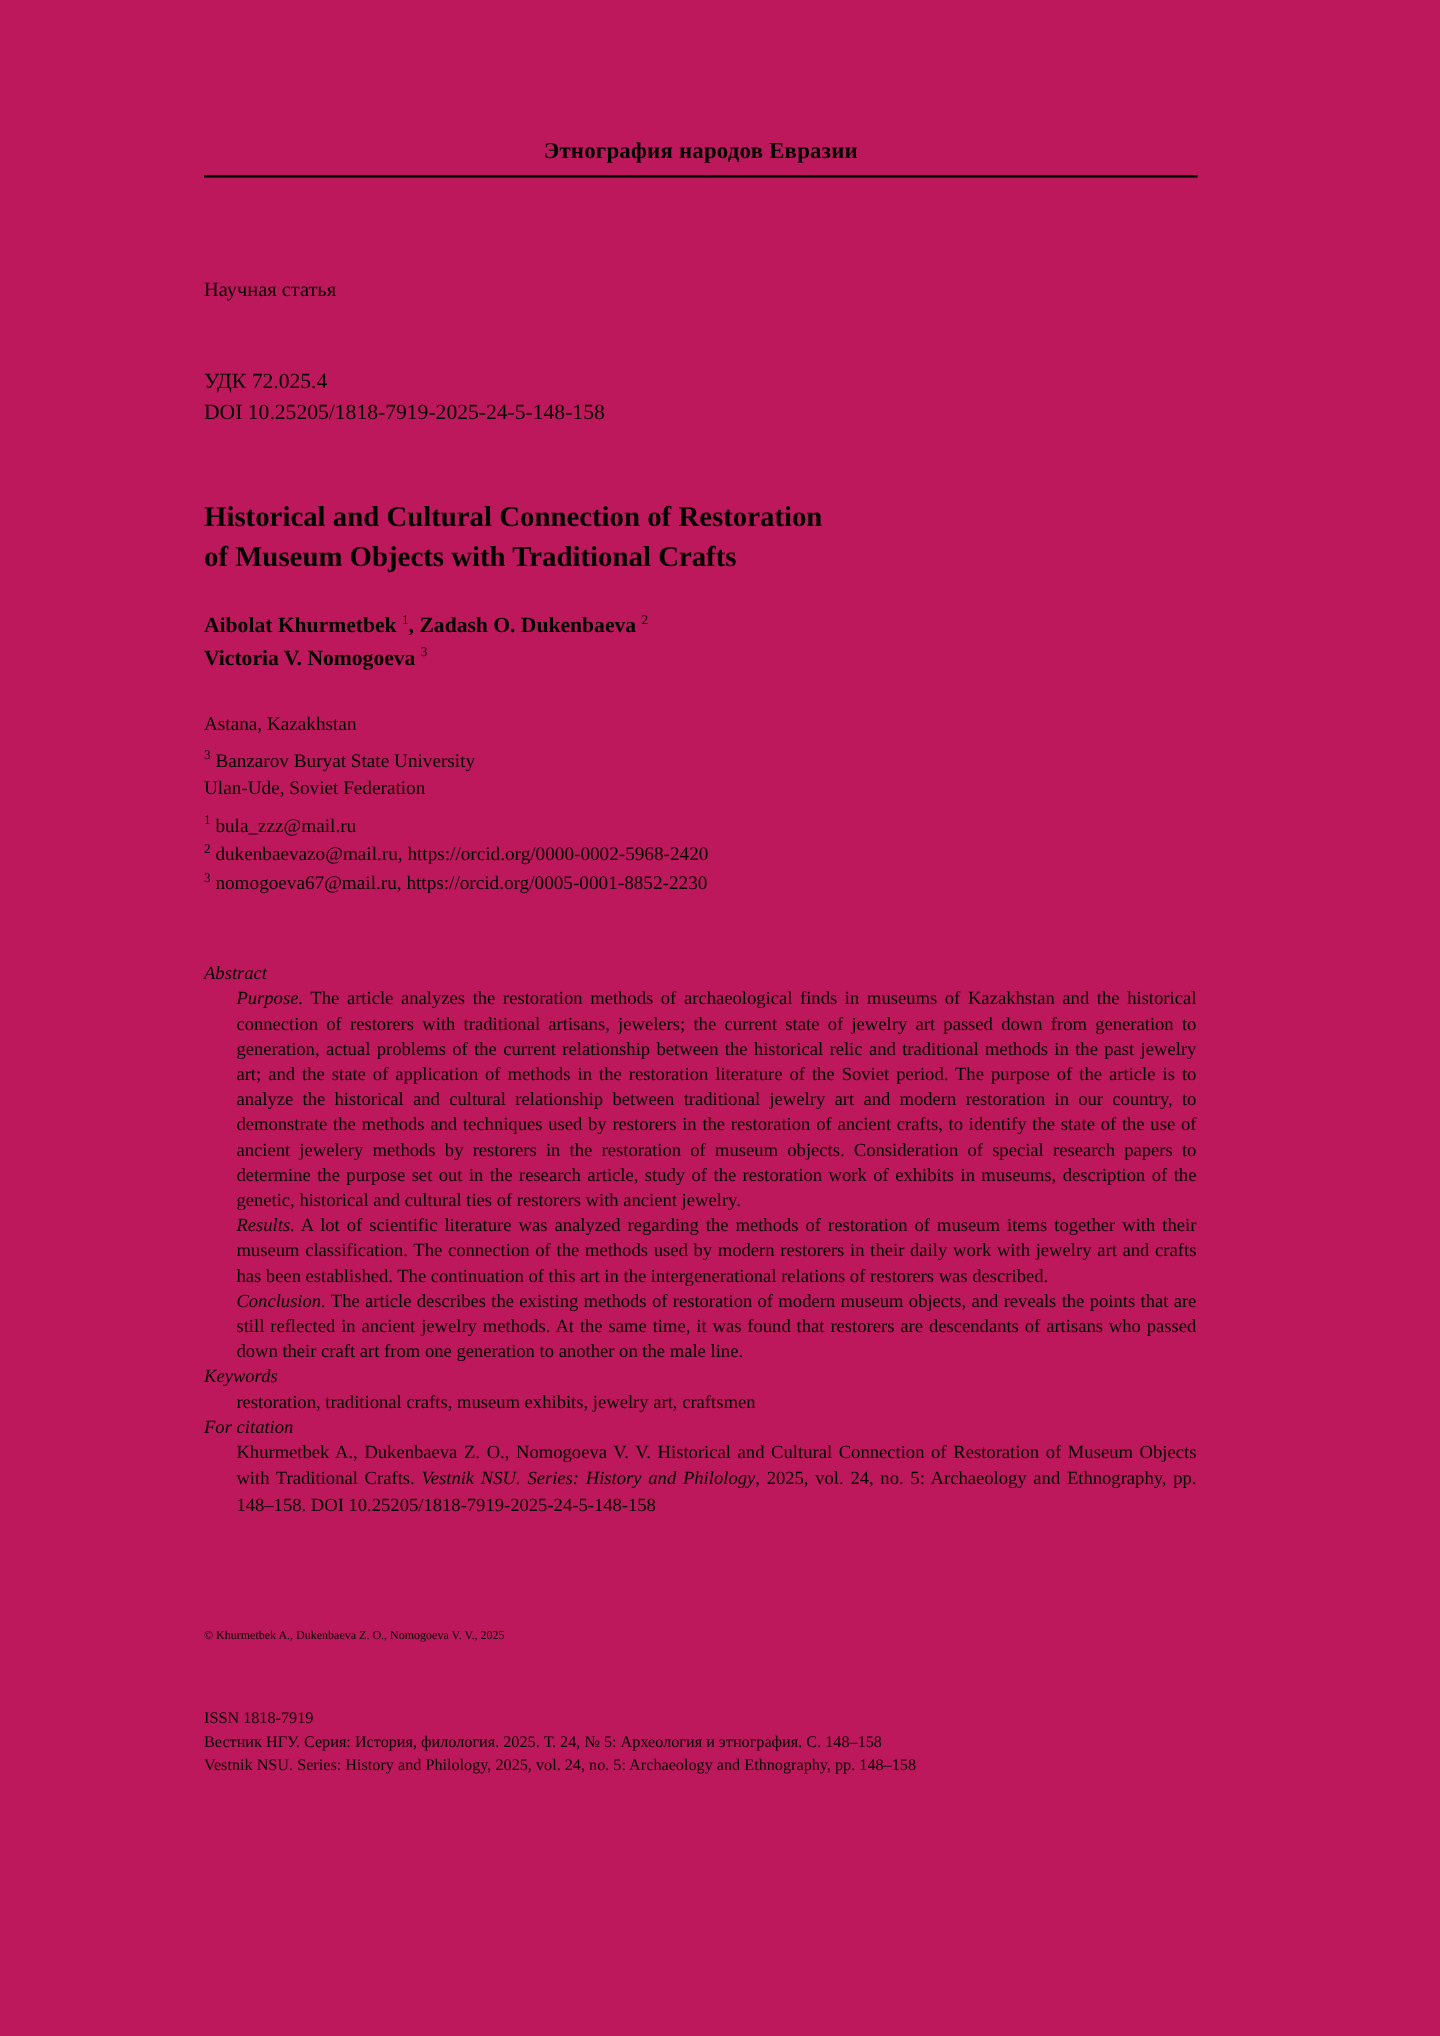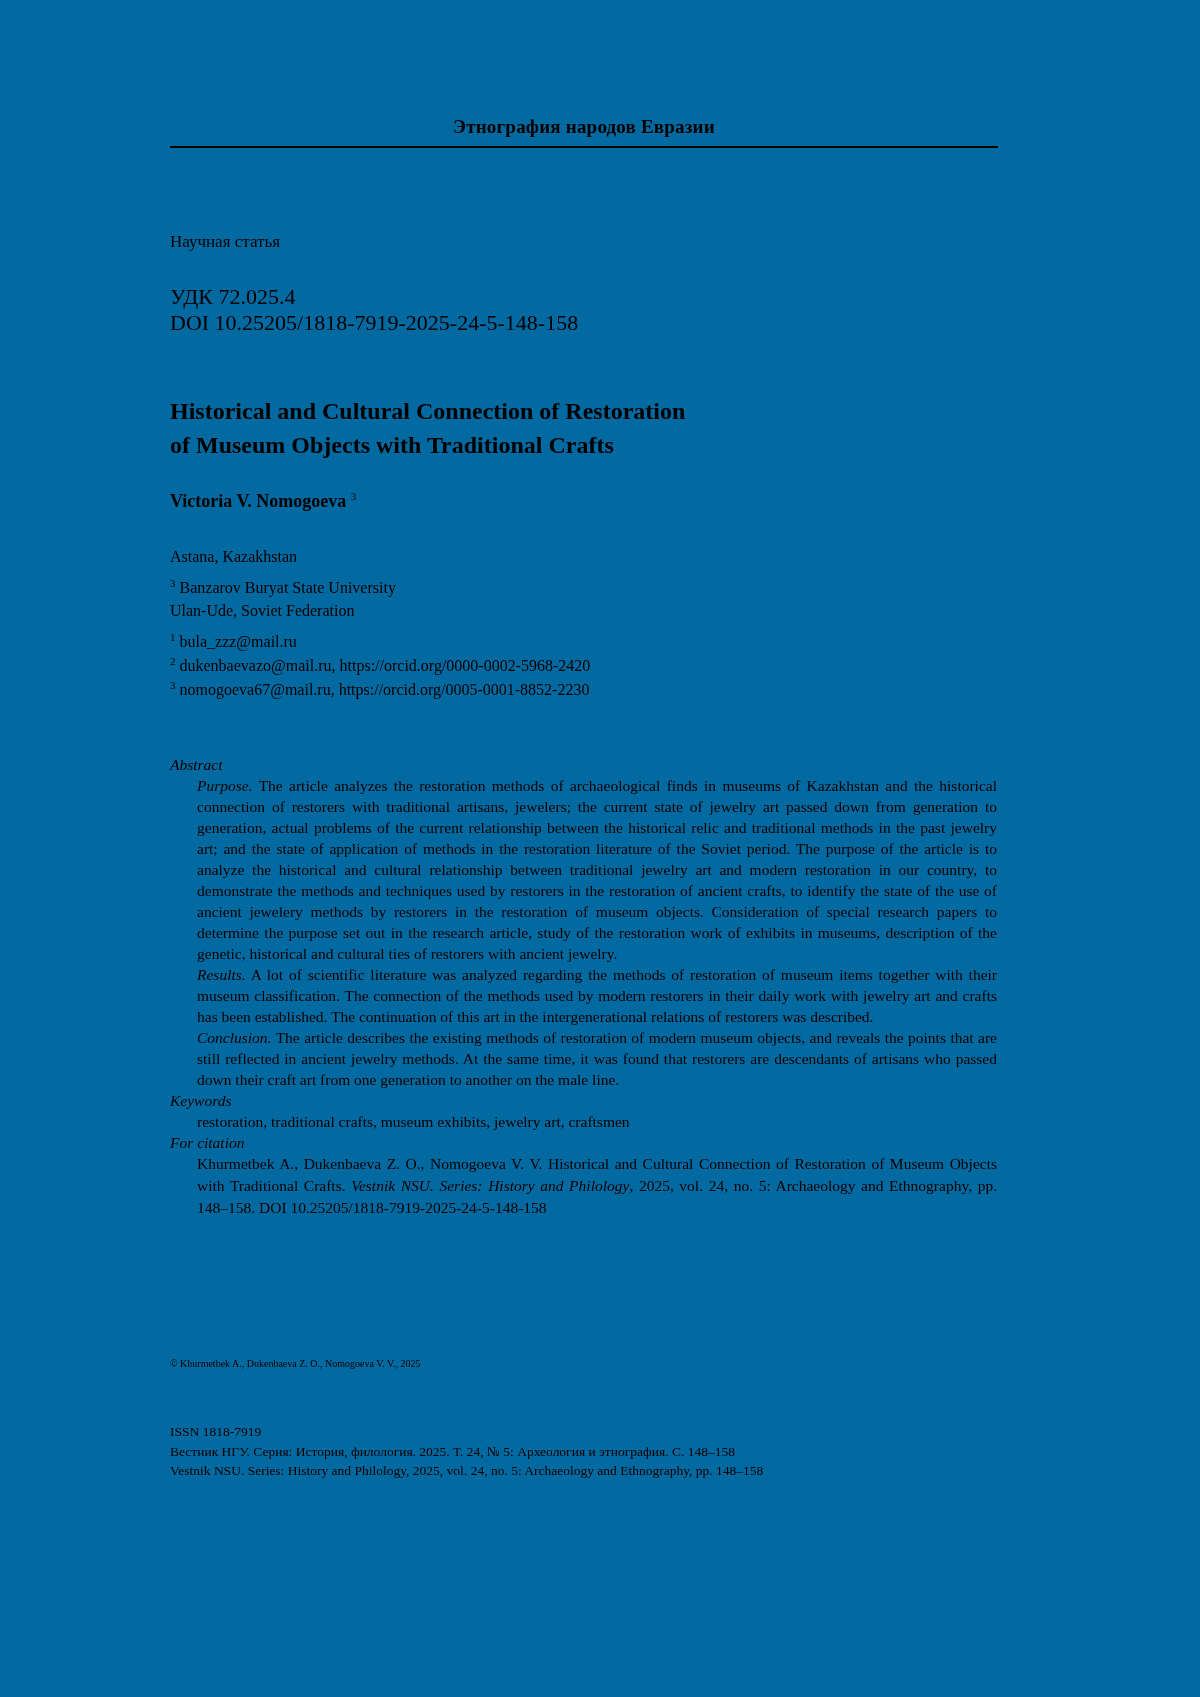--- a/index.html
+++ b/index.html
@@ -2,21 +2,21 @@
 <html><head>
 <meta charset="utf-8">
 <style>
   * { margin: 0; padding: 0; box-sizing: border-box; }
   html, body { background: #ffffff; }
   body { font-family: "Liberation Serif", "DejaVu Serif", serif; color: #000; }
   .page {
     position: relative;
     width: 1200px;
     height: 1697px;
-    background: #0369a1;
+    background: #be185d;
     overflow: hidden;
   }
   .content {
     position: absolute;
     left: 170px;
     top: 0;
     width: 828px;
   }
   .running-head {
     margin-top: 116px;
@@ -28,22 +28,22 @@
   .head-rule {
     border: none;
     border-top: 2px solid #000;
     margin-top: 8px;
   }
   .article-type {
     margin-top: 84px;
     font-size: 17px;
   }
   .udk-block {
-    margin-top: 32px;
-    font-size: 22px;
+    margin-top: 52px;
+    font-size: 18px;
     line-height: 26px;
   }
   .title {
     margin-top: 58px;
     font-size: 24px;
     font-weight: bold;
     line-height: 34px;
   }
   .authors {
     margin-top: 26px;
@@ -104,20 +104,21 @@
       <div>УДК 72.025.4</div>
       <div>DOI 10.25205/1818-7919-2025-24-5-148-158</div>
     </div>
 
     <div class="title">
       <div>Historical and Cultural Connection of Restoration</div>
       <div>of Museum Objects with Traditional Crafts</div>
     </div>
 
     <div class="authors">
+      <div><span>Aibolat Khurmetbek</span> <sup>1</sup><span>, </span><span>Zadash O. Dukenbaeva</span> <sup>2</sup></div>
       <div><span>Victoria V. Nomogoeva</span> <sup>3</sup></div>
     </div>
 
     <div class="affiliations">
       <div class="affil">
         <div>Astana, Kazakhstan</div>
       </div>
       <div class="affil">
         <div><sup>3</sup> <span>Banzarov Buryat State University</span></div>
         <div>Ulan-Ude, Soviet Federation</div>

